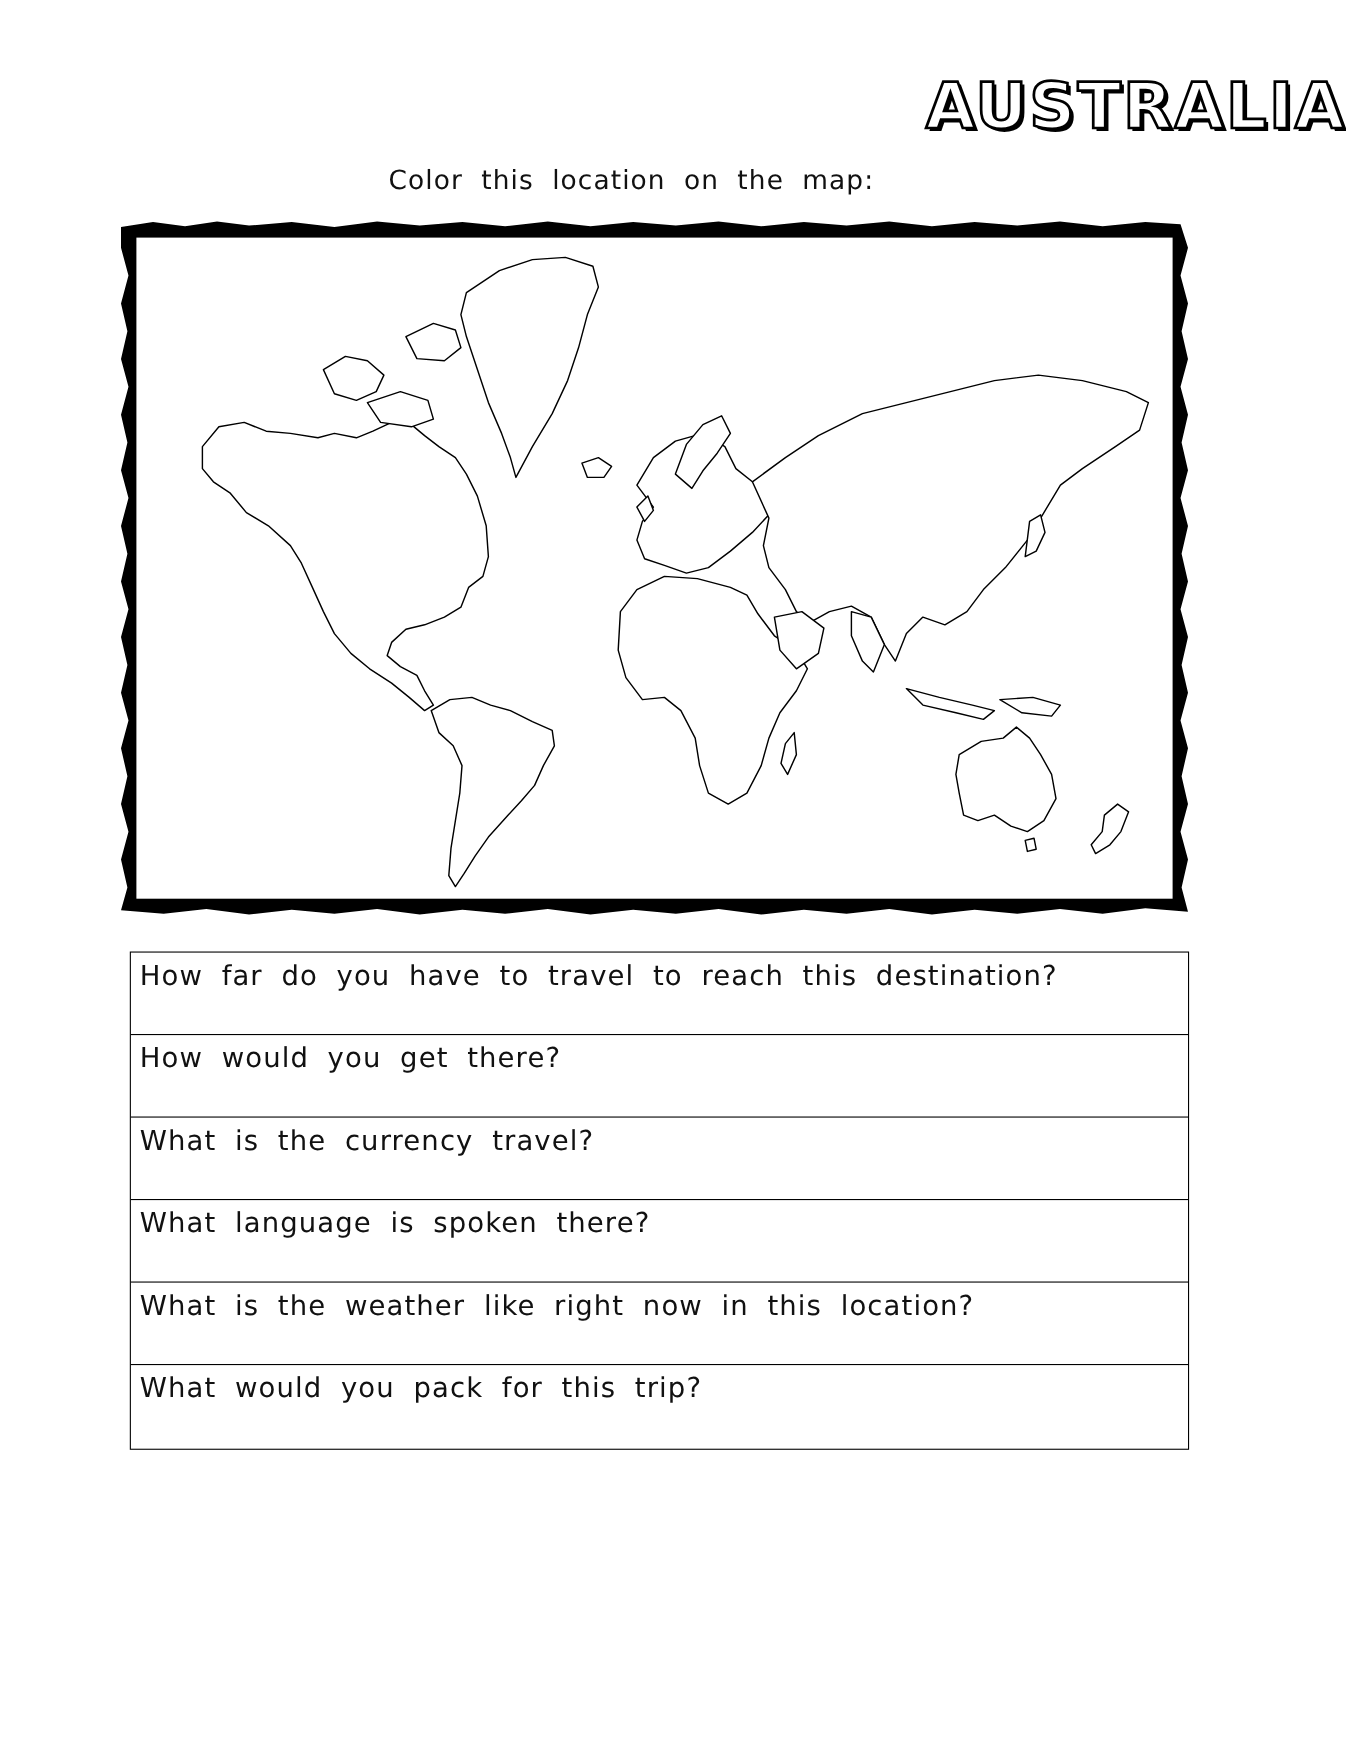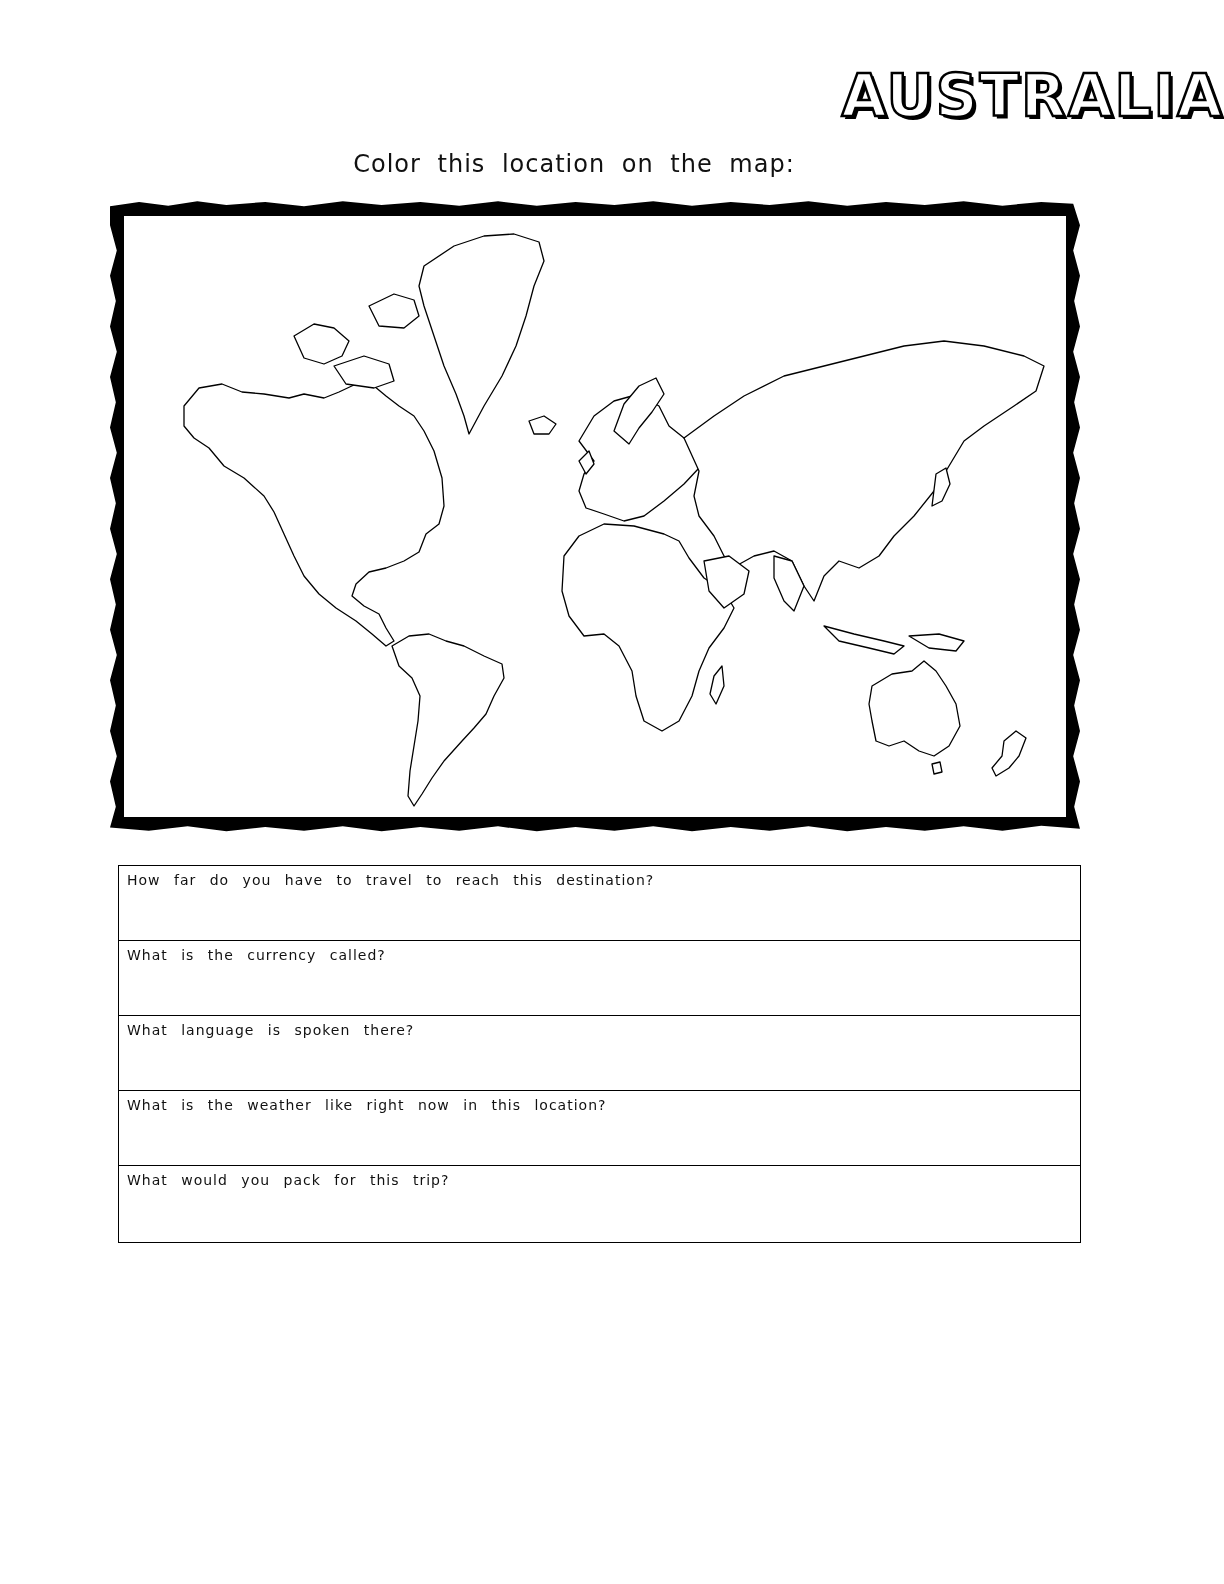--- a/index.html
+++ b/index.html
@@ -47,21 +47,21 @@
   .qtable {
     position: absolute; left: 118px; top: 865px; width: 963px;
     border: 1.5px solid #000; border-collapse: collapse;
   }
   .qrow {
     height: 75px; border-bottom: 1.5px solid #000; position: relative;
   }
   .qrow:last-child { border-bottom: none; height: 76px; }
   .qlabel {
     position: absolute; left: 8px; top: 6px;
-    font-family: "DejaVu Sans", sans-serif; font-size: 14px; letter-spacing: 1px;
+    font-family: "DejaVu Sans", sans-serif; font-size: 25px; letter-spacing: 1px;
     word-spacing: 8px; color: #111;
   }
 </style>
 </head>
 <body>
 
 <h1 class="title">AUSTRALIA</h1>
 <div class="subtitle">Color this location on the map:</div>
 
 <div class="map-frame"></div>
@@ -107,21 +107,24 @@
 
     <path d="M880 525 L892 515 L902 522 L895 540 L885 552 L872 560 L868 552 L878 540 Z"></path>
   </svg>
 </div>
 
 <div class="qtable">
   <div class="qrow">
     <span class="qlabel">How far do you have to travel to reach this destination?</span>
   </div>
   <div class="qrow">
-    <span class="qlabel">What is the currency called?</span>
+    <span class="qlabel">How would you get there?</span>
+  </div>
+  <div class="qrow">
+    <span class="qlabel">What is the currency travel?</span>
   </div>
   <div class="qrow">
     <span class="qlabel">What language is spoken there?</span>
   </div>
   <div class="qrow">
     <span class="qlabel">What is the weather like right now in this location?</span>
   </div>
   <div class="qrow">
     <span class="qlabel">What would you pack for this trip?</span>
   </div>

